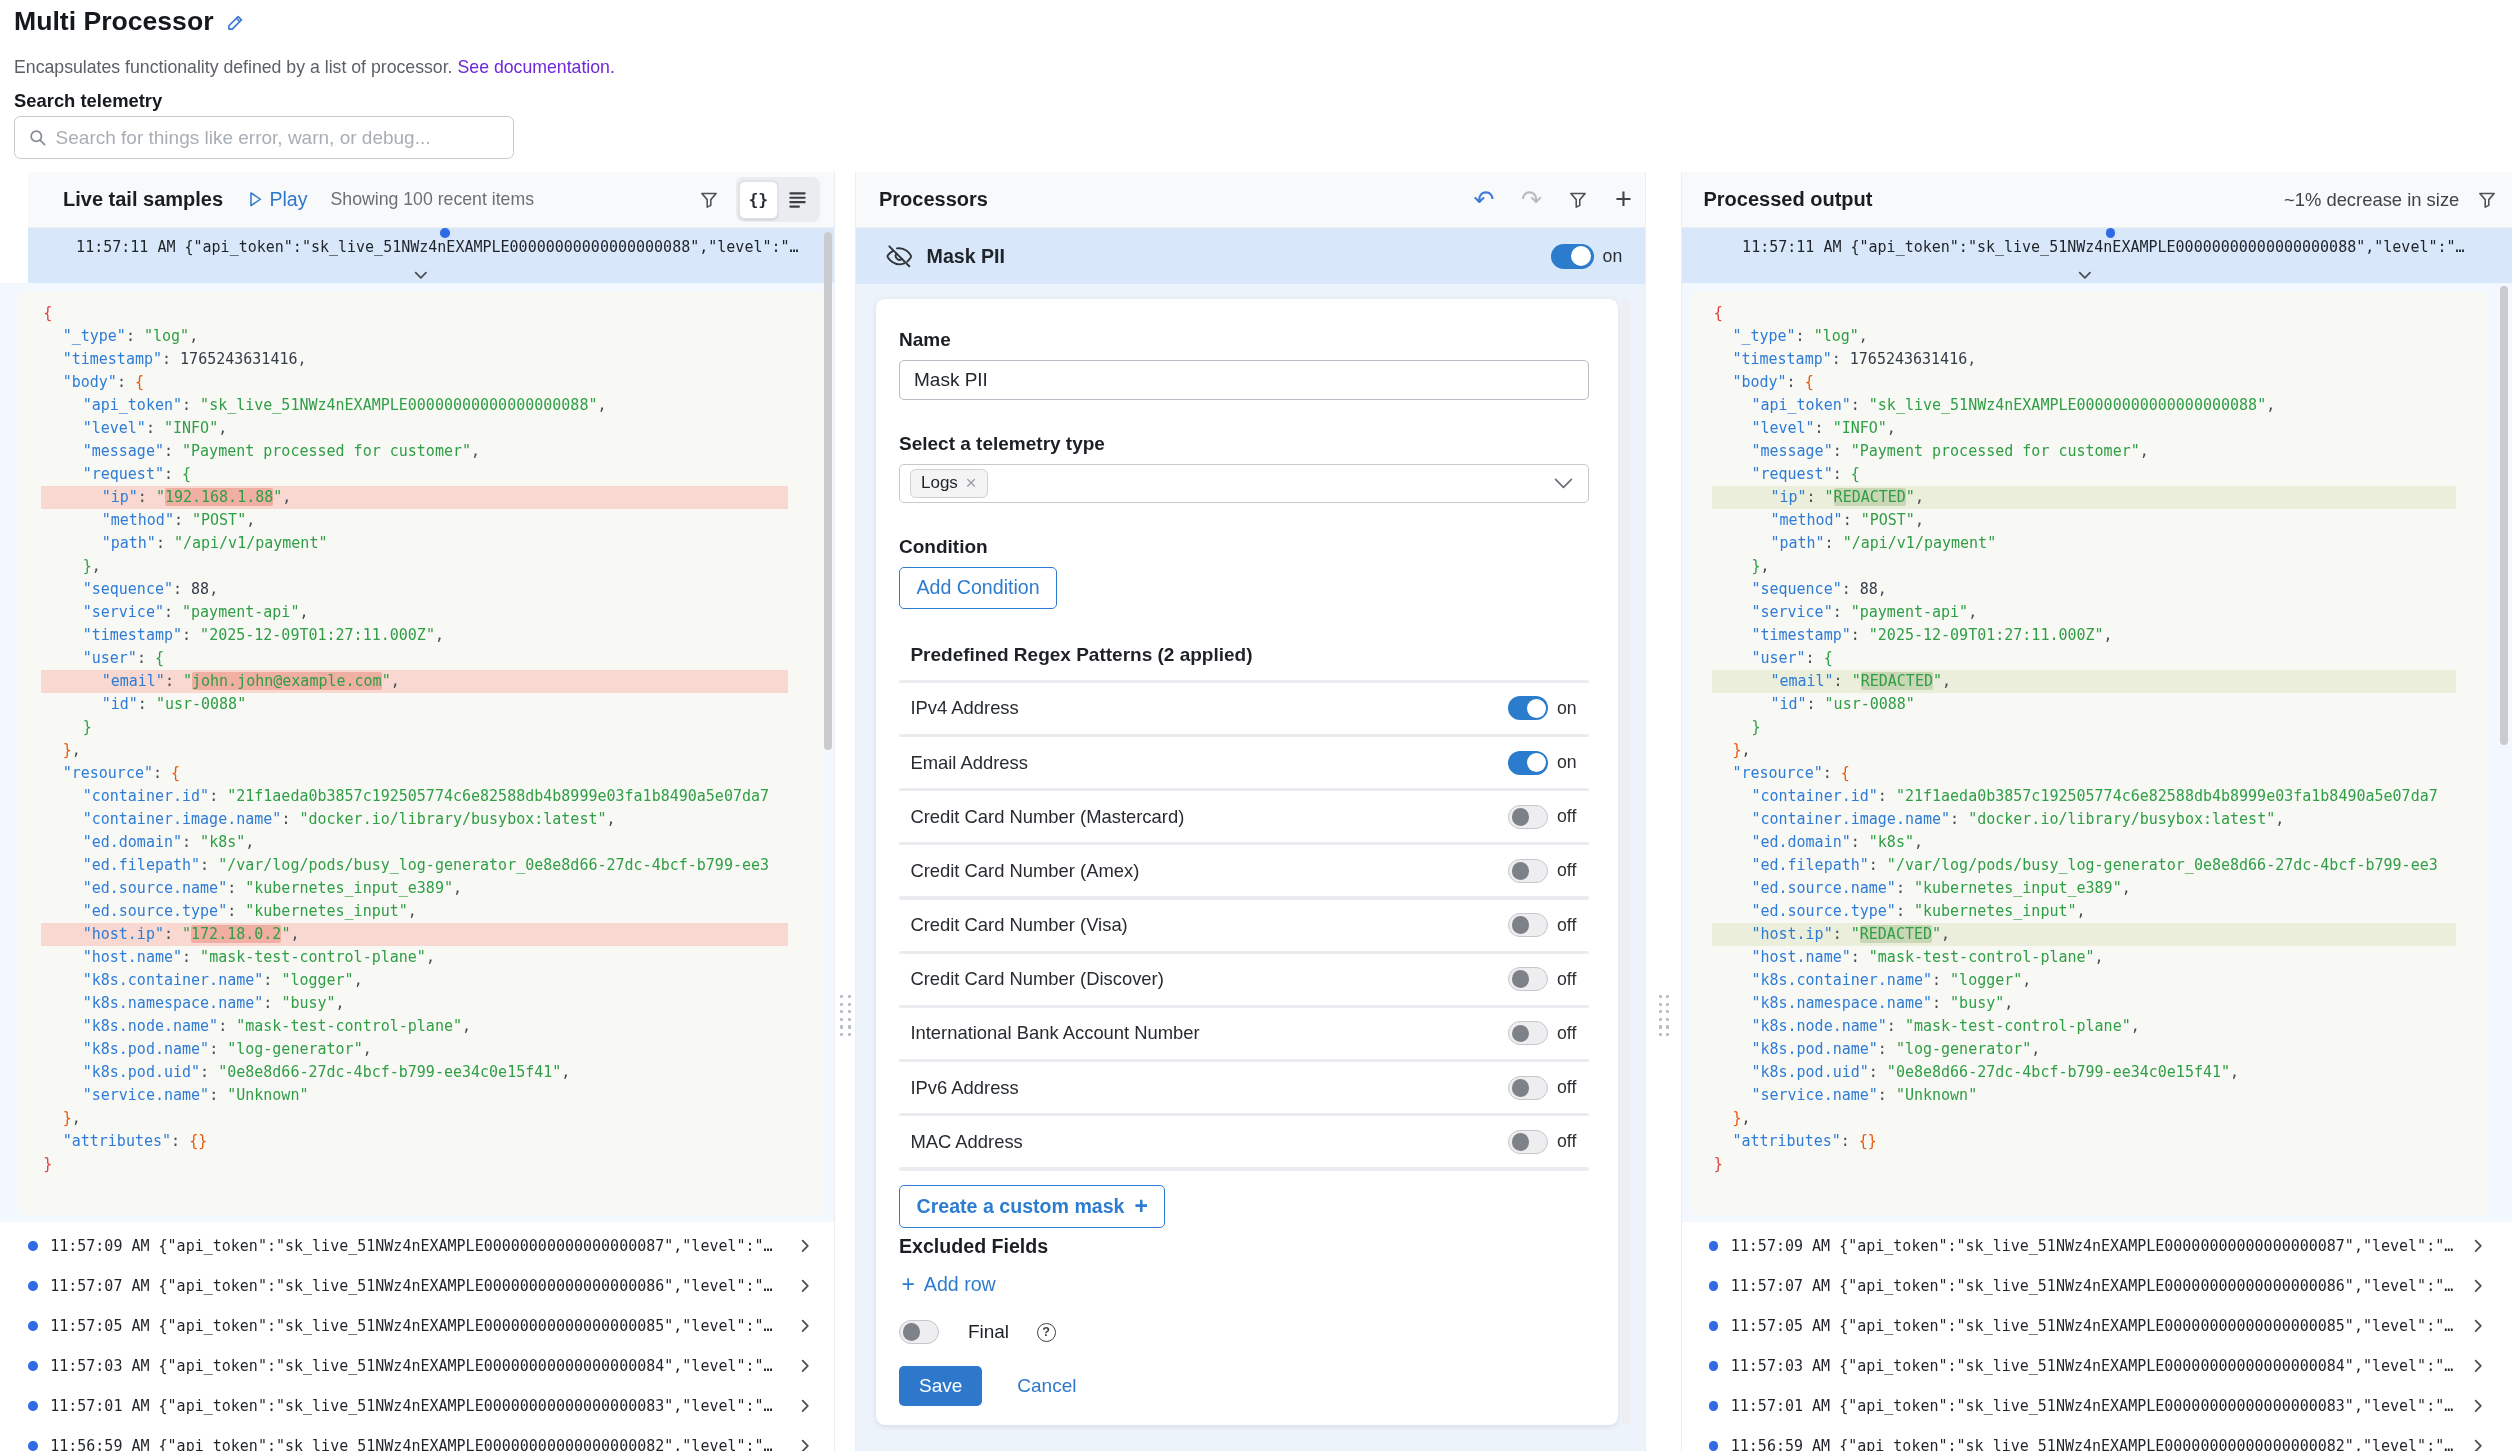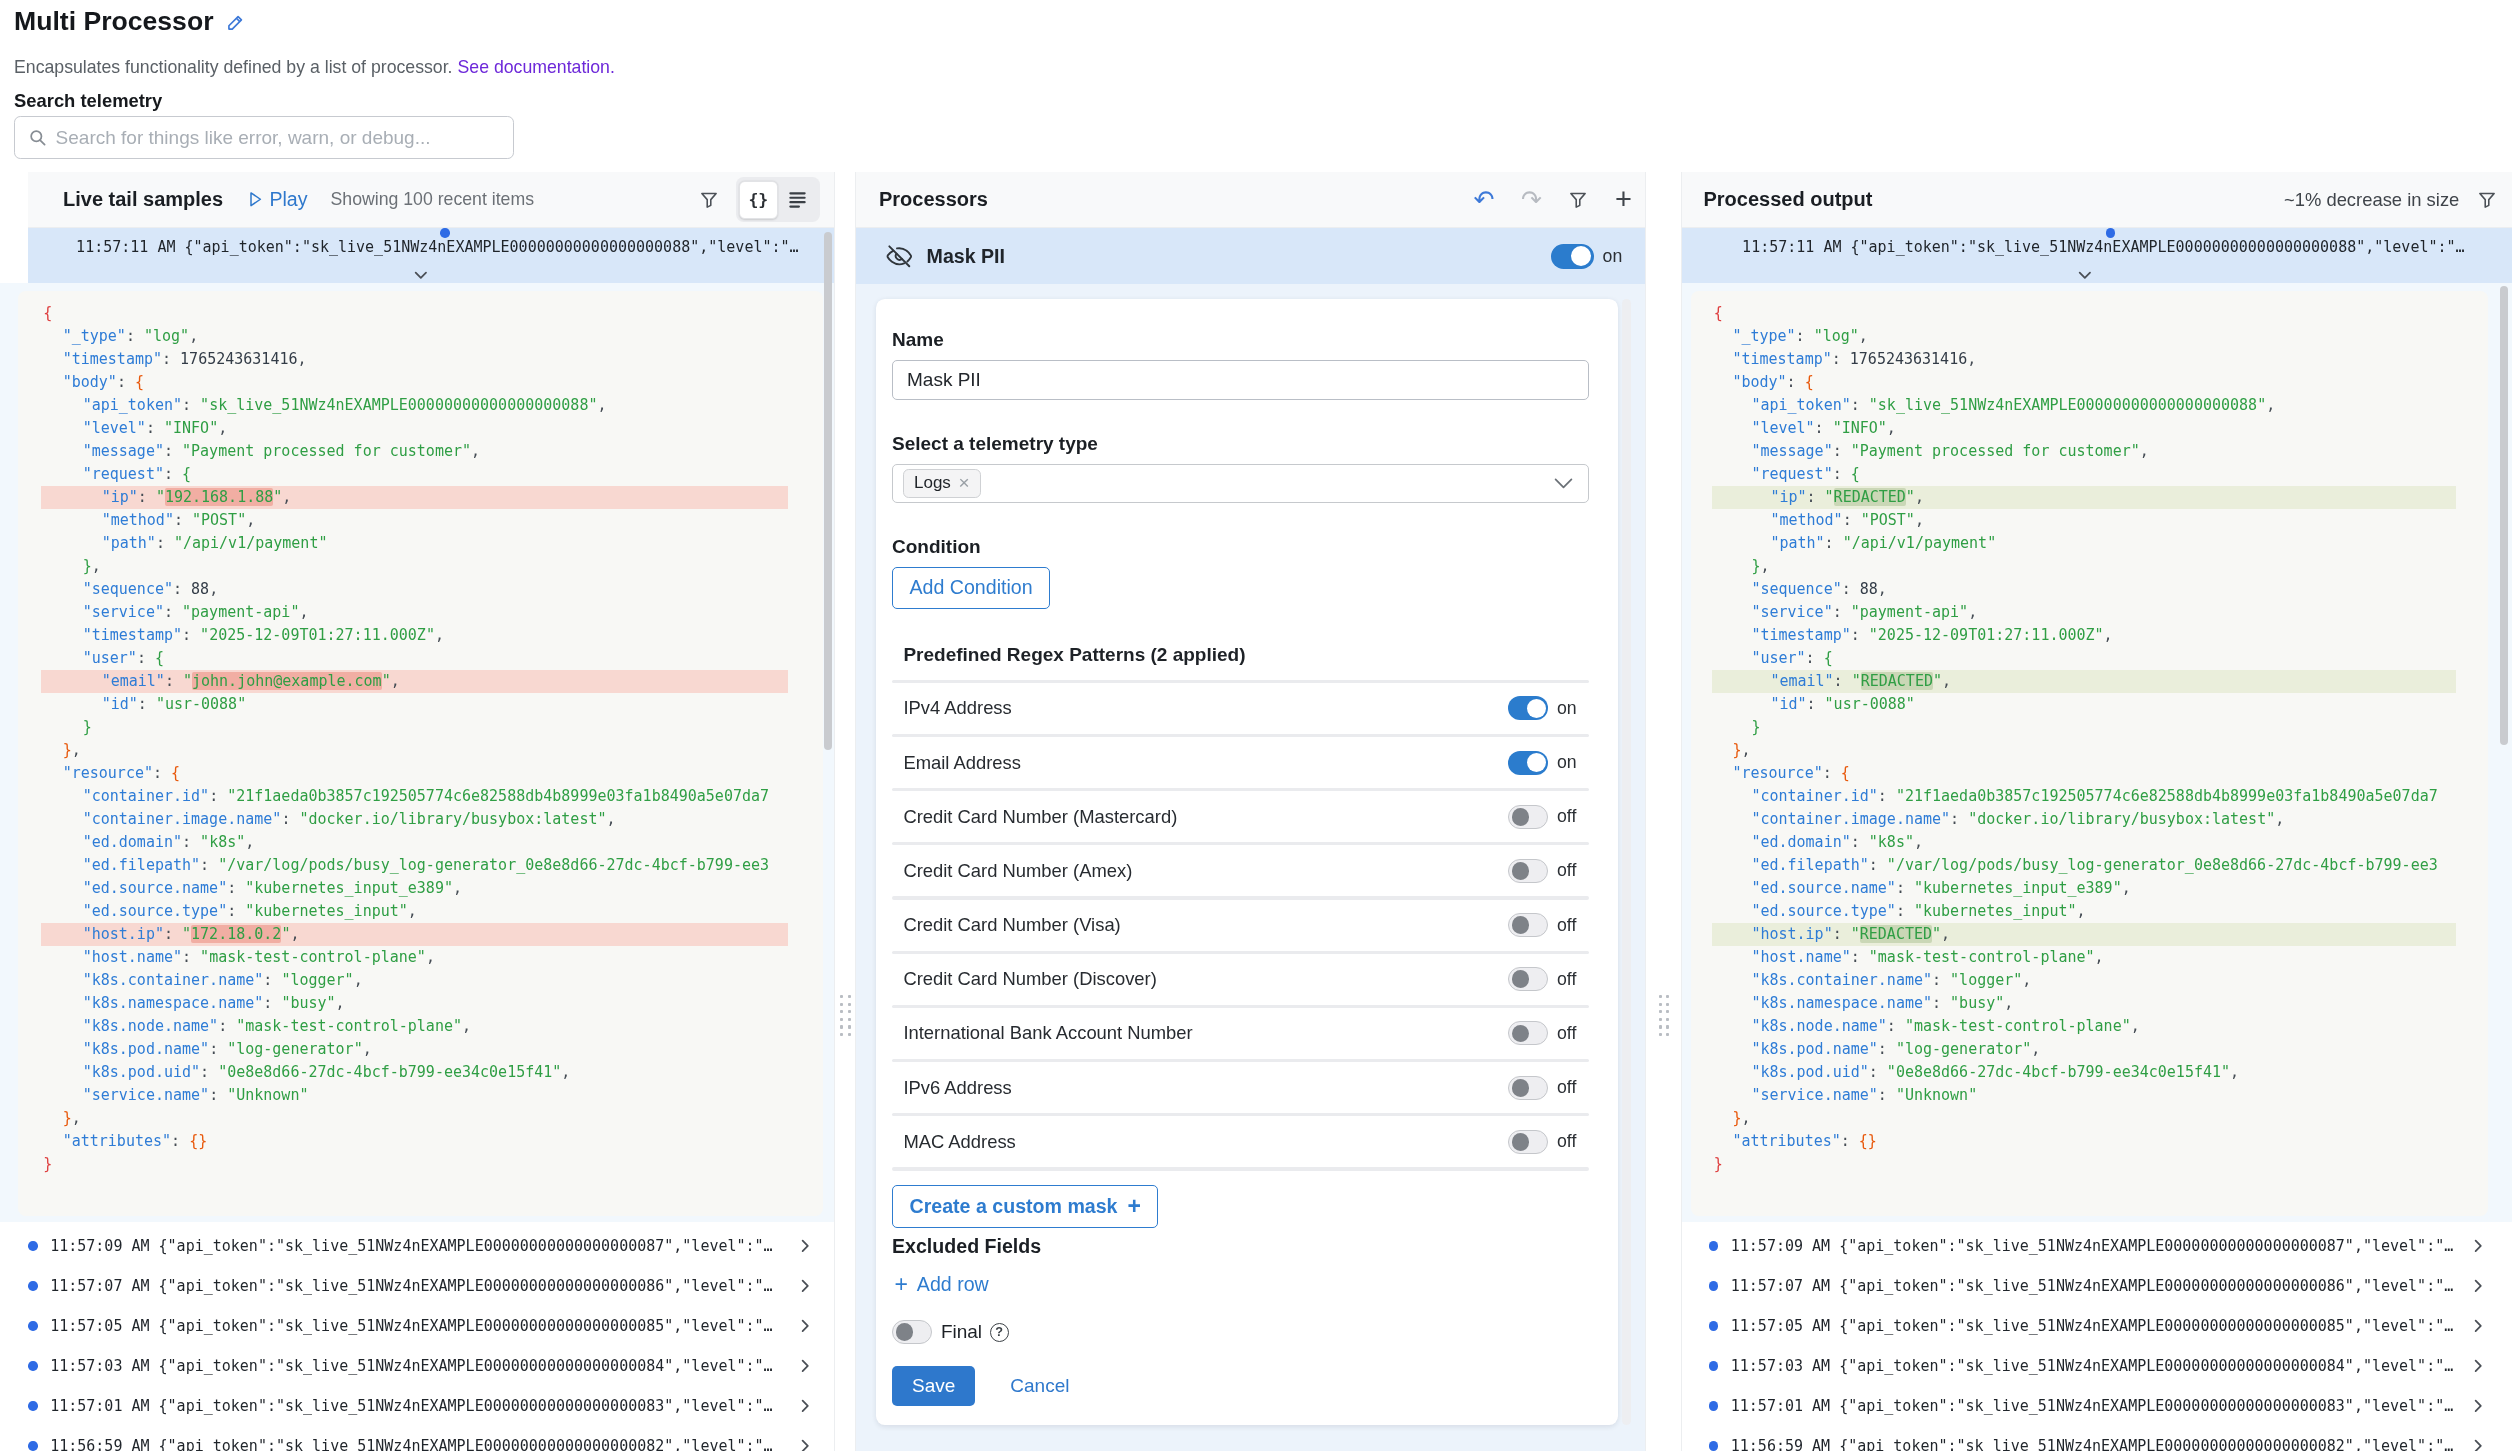--- a/index.html
+++ b/index.html
@@ -69,40 +69,40 @@
   .mname { font-size:19.6px; font-weight:600; color:#20252b; margin-left:14px; }
   .tgl { position:relative; flex:none; cursor:pointer; }
   .tgl.on { width:40px; height:24px; border-radius:12px; background:#2b7ccd; }
   .tgl.on .knob { position:absolute; right:2.5px; top:2.5px; width:19px; height:19px; border-radius:50%; background:#fff; }
   .tgl.big { width:43px; height:25px; border-radius:12.7px; background:#2b7ccd; }
   .tgl.big .knob { position:absolute; right:2.5px; top:2.5px; width:20px; height:20px; border-radius:50%; background:#fff; }
   .tgl.off { width:40px; height:24px; border-radius:12px; background:#eeeef1; border:0.9px solid #c5c7cb; }
   .tgl.off .knob { position:absolute; left:2.5px; top:2.2px; width:17.7px; height:17.7px; border-radius:50%; background:#7e8288; }
   .state { font-size:17.7px; color:#2b2f34; margin-left:8.9px; width:32px; }
 
-  .card { position:absolute; left:20px; top:127px; width:742px; height:1126px; background:#fff; border-radius:8.9px; box-shadow:0 1.3px 5px rgba(30,40,60,.10); padding:30px 29px 0 16px; }
+  .card { position:absolute; left:20px; top:127px; width:742px; height:1126px; background:#fff; border-radius:8.9px; box-shadow:0 1.3px 5px rgba(30,40,60,.10); padding:30px 29px 0 23px; }
   .mtrack { position:absolute; left:766px; top:127px; width:8.9px; height:1126px; background:#edeef1; border-radius:4.4px; }
   .flabel { font-size:19px; font-weight:700; color:#1b1f24; }
   .finput { margin-top:8.9px; height:40px; width:100%; border:0.9px solid #b9bec6; border-radius:5px; font-size:19px; color:#23272c; padding:0 14px; font-family:"Liberation Sans",sans-serif; outline:none; }
   .fselect { margin-top:8.9px; height:39px; width:100%; border:0.9px solid #c6c9cd; border-radius:5px; display:flex; align-items:center; padding:0 15px 0 10px; }
   .chip { height:29px; background:#f4f4f5; border:0.9px solid #cfd1d4; border-radius:5.7px; display:flex; align-items:center; padding:0 10px; font-size:17px; color:#1f2328; gap:7.6px; }
   .chip .x { color:#9aa0a6; font-size:19px; cursor:pointer; }
   .fselect svg { margin-left:auto; }
   .lbl2 { margin-top:33px; }
   .obtn { margin-top:8.9px; display:inline-flex; align-items:center; height:42px; padding:0 16.5px; border:1.6px solid #2e7ccf; border-radius:5px; color:#2e7ccf; font-size:19.6px; font-weight:500; background:#fff; cursor:pointer; gap:10px; }
   .ptitle2 { margin-top:35px; font-size:19px; font-weight:600; color:#1e2227; padding-left:11.4px; }
   .plist { margin-top:14px; }
   .pdiv { height:3.2px; background:#eaebee; border-radius:1.9px; }
   .prow { height:51px; display:flex; align-items:center; }
   .prow .plab { font-size:18.4px; color:#272b30; padding-left:11.4px; }
   .prow .pright { margin-left:auto; display:flex; align-items:center; }
   .createbtn { margin-top:14px; height:43px;font-weight:bold; }
   .exlabel { margin-top:7.6px; font-size:19.6px; font-weight:700; }
   .addrow { margin-top:15px; display:flex; align-items:center; gap:8.9px; color:#2e7ccf; font-size:19.6px; cursor:pointer; padding-left:2.5px; }
-  .finalrow { margin-top:24px; display:flex; align-items:center; }
+  .finalrow { margin-top:24px; display:flex; align-items:center;gap:20px; }
   .finalrow .flab { font-size:19px; color:#1d2126; margin-left:8.9px; }
   .qm { width:19px; height:19px; border:1.3px solid #3c4247; border-radius:50%; display:inline-flex; align-items:center; justify-content:center; font-size:12.7px; font-weight:700; color:#3c4247; margin-left:7.6px; }
   .saverow { margin-top:21.5px; display:flex; align-items:center; }
   .savebtn { height:40px; padding:0 20px; background:#2e78cc; border:none; border-radius:5px; color:#fff; font-size:19px; font-weight:500; cursor:pointer; font-family:"Liberation Sans",sans-serif; }
   .cancel { margin-left:35px; color:#2e78cc; font-size:19px; cursor:pointer; }
 
   .undo { font-size:25px; color:#3d79d8; cursor:pointer; }
   .redo { font-size:25px; color:#b7bbc1; cursor:pointer; }
   .plus { font-size:29px; color:#3f444a; font-weight:400; cursor:pointer; line-height:1; }
   .hicons { margin-left:auto; display:flex; align-items:center; gap:26.6px; margin-right:14px; }

